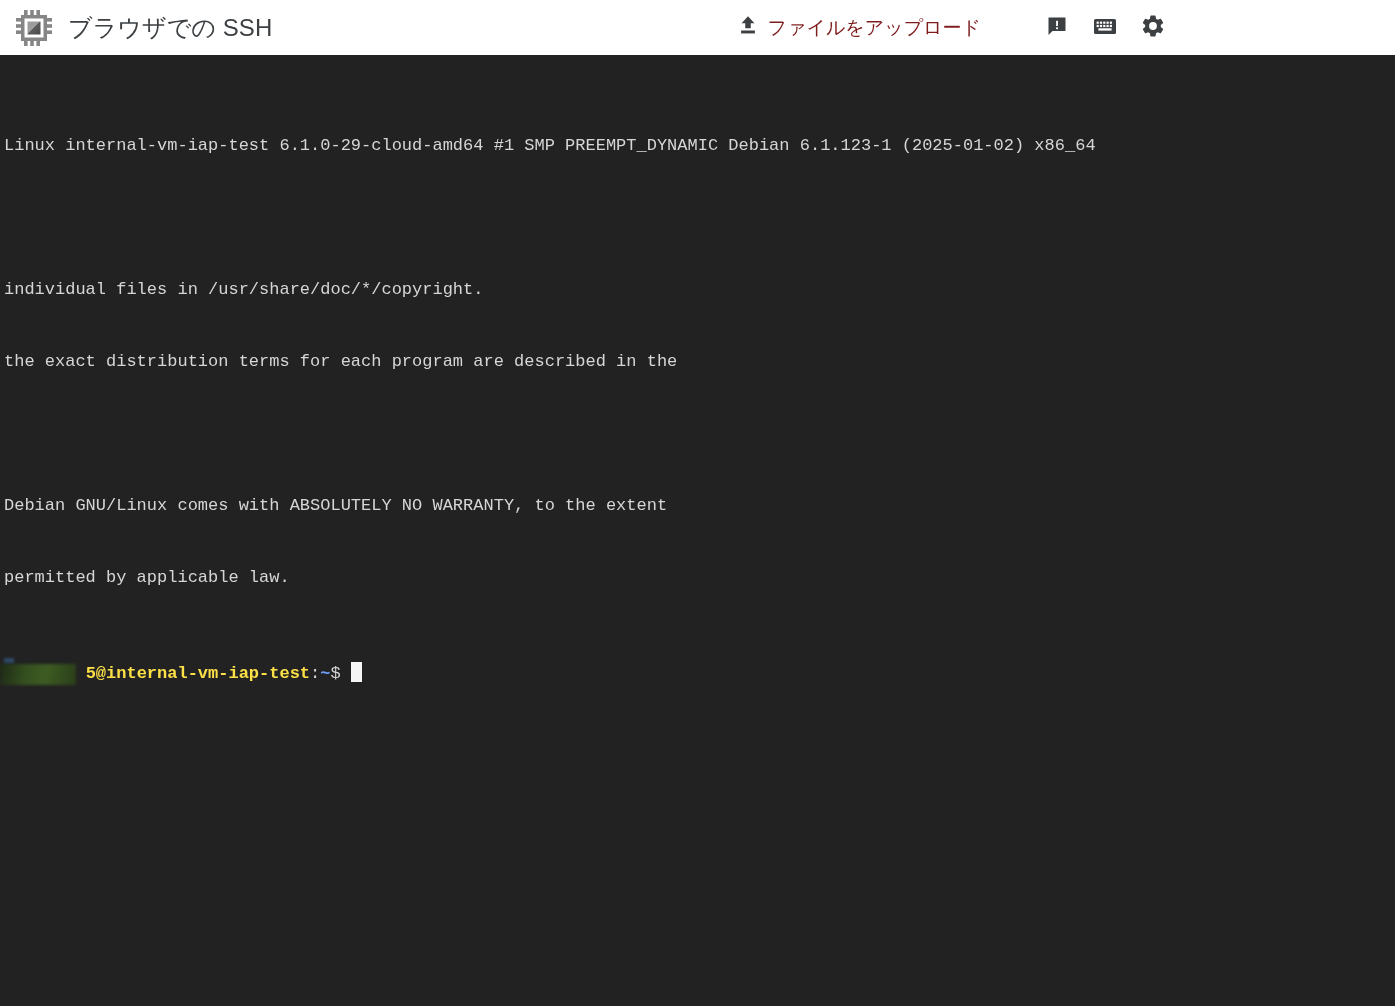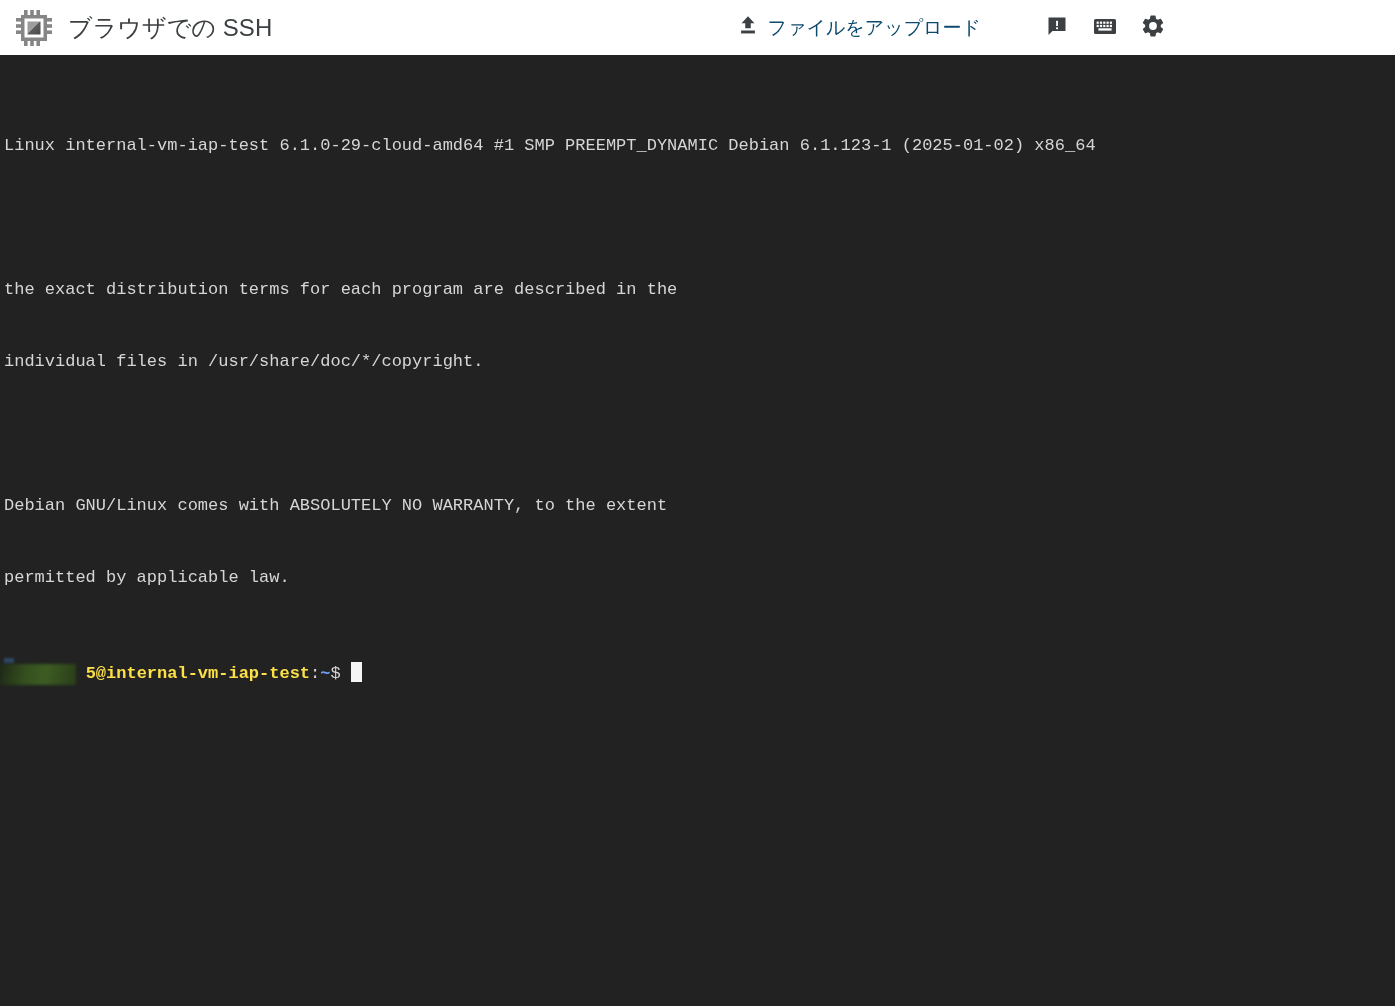--- a/index.html
+++ b/index.html
@@ -57,21 +57,21 @@
   }
 
   .text-action {
     display: flex;
     align-items: center;
     gap: 9px;
     background: transparent;
     border: none;
     cursor: pointer;
     padding: 6px 10px;
-    color: #0c4a6e;
+    color: #7f1d1d;
     font-size: 19px;
     line-height: 24px;
     font-family: "Liberation Sans", sans-serif;
     white-space: nowrap;
   }
 
   #upload-action { margin-right: 42px; }
   #download-action { margin-right: 30px; }
 
   .icon-action {
@@ -265,22 +265,22 @@
     </button>
 
   </div>
 </div>
 
 <div id="terminal">
   <div id="terminal-output">
 
     <div class="term-line">Linux internal-vm-iap-test 6.1.0-29-cloud-amd64 #1 SMP PREEMPT_DYNAMIC Debian 6.1.123-1 (2025-01-02) x86_64</div>
     <div class="term-line blank">&nbsp;</div>
+    <div class="term-line">individual files in /usr/share/doc/*/copyright.</div>
     <div class="term-line">the exact distribution terms for each program are described in the</div>
-    <div class="term-line">individual files in /usr/share/doc/*/copyright.</div>
     <div class="term-line blank">&nbsp;</div>
     <div class="term-line">Debian GNU/Linux comes with ABSOLUTELY NO WARRANTY, to the extent</div>
     <div class="term-line">permitted by applicable law.</div>
 
     <div id="prompt-line"><span class="prompt-host">        </span><span class="prompt-host">5@internal-vm-iap-test</span><span class="prompt-colon">:</span><span class="prompt-path">~</span><span class="prompt-dollar">$</span><span id="cursor-block"></span>
       <span id="redaction-box"></span>
       <span id="redaction-artifact"></span>
     </div>
 
   </div>

